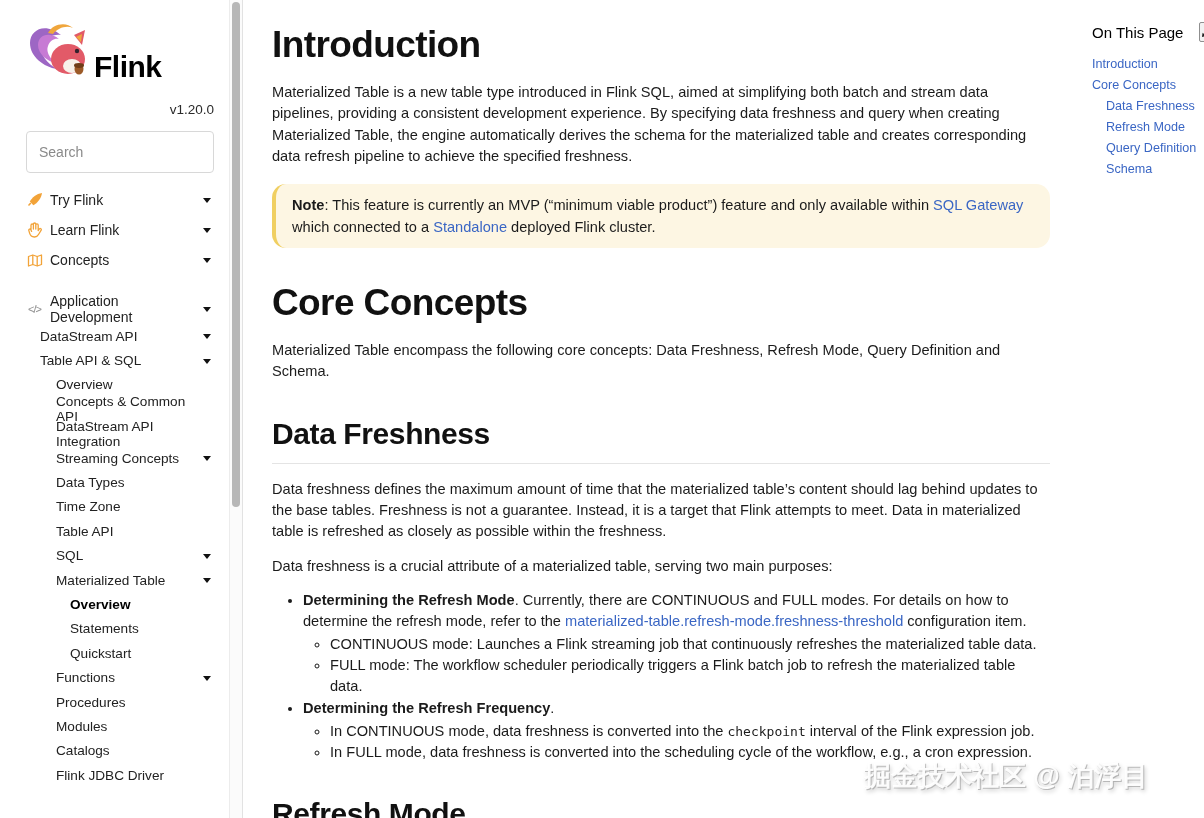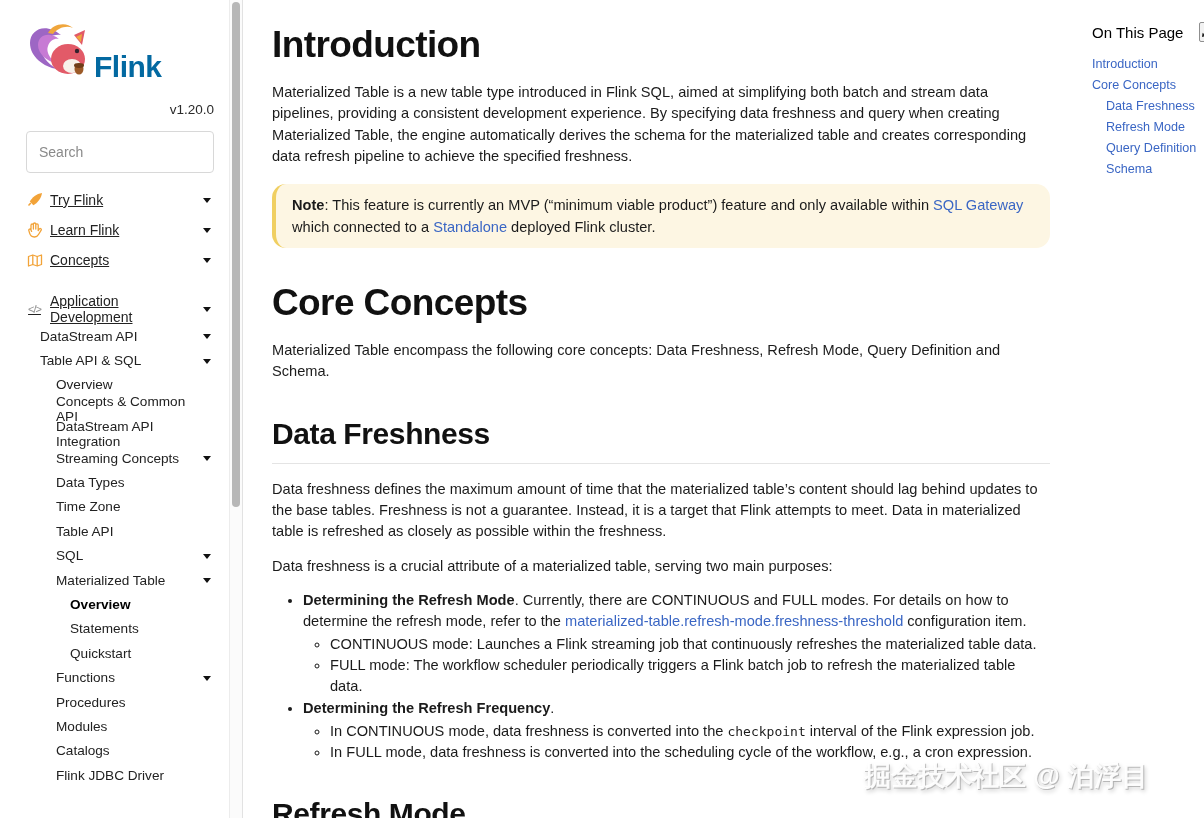--- a/index.html
+++ b/index.html
@@ -2,29 +2,29 @@
 <html><head>
 <meta charset="utf-8">
 <style>
   * { margin:0; padding:0; box-sizing:border-box; }
   html,body { width:1204px; height:818px; overflow:hidden; background:#fff;
               font-family:"Liberation Sans","DejaVu Sans",sans-serif; color:#1b1b1b; }
 
   
   .sidebar { position:absolute; left:0; top:0; width:229px; height:818px; background:#fff; }
   .logo-row { display:flex; align-items:flex-end; padding:22px 0 0 26px; cursor:pointer; }
-  .logo-text { font-size:30px; font-weight:700; color:#0369a1; letter-spacing:-0.5px; line-height:1; margin-left:2px; padding-bottom:6px; }
+  .logo-text { font-size:30px; font-weight:700; color:#000000; letter-spacing:-0.5px; line-height:1; margin-left:2px; padding-bottom:6px; }
   .version { text-align:right; margin:14px 15px 0 0; font-size:13.5px; color:#2b2b2b; }
   .search { display:block; margin:14px 15px 0 26px; width:188px; height:42px; border:1px solid #d8d8d8;
             border-radius:4px; padding:0 12px; font-size:14px; color:#333; outline:none;
             font-family:"Liberation Sans","DejaVu Sans",sans-serif; }
   .search::placeholder { color:#8a8a8a; }
   .nav { margin-top:12px; }
   .nav-row { position:relative; display:flex; align-items:center; padding-right:30px; cursor:pointer; font-size:14px; color:#222; }
-  .nav-row.lvl0 { height:30px; padding-left:26px;text-decoration:underline; }
+  .nav-row.lvl0 { height:30px; padding-left:26px; }
   .nav-row.lvl1 { height:24.4px; padding-left:40px; font-size:13.6px; }
   .nav-row.lvl2 { height:24.4px; padding-left:56px; font-size:13.6px; }
   .nav-row.lvl3 { height:24.4px; padding-left:70px; font-size:13.6px; }
   .nav-row.active { font-weight:700; color:#000; }
   .nav-gap { height:19px; }
   .nav-icon { width:17px; height:17px; margin-right:7px; flex:0 0 auto; display:flex; align-items:center; justify-content:center; }
   .code-glyph { font-size:11px; color:#8f8f8f; letter-spacing:-1px; font-weight:400; }
   .caret { position:absolute; right:18px; top:50%; margin-top:-2px; width:0; height:0;
            border-left:4.5px solid transparent; border-right:4.5px solid transparent; border-top:5.5px solid #111; }
 

